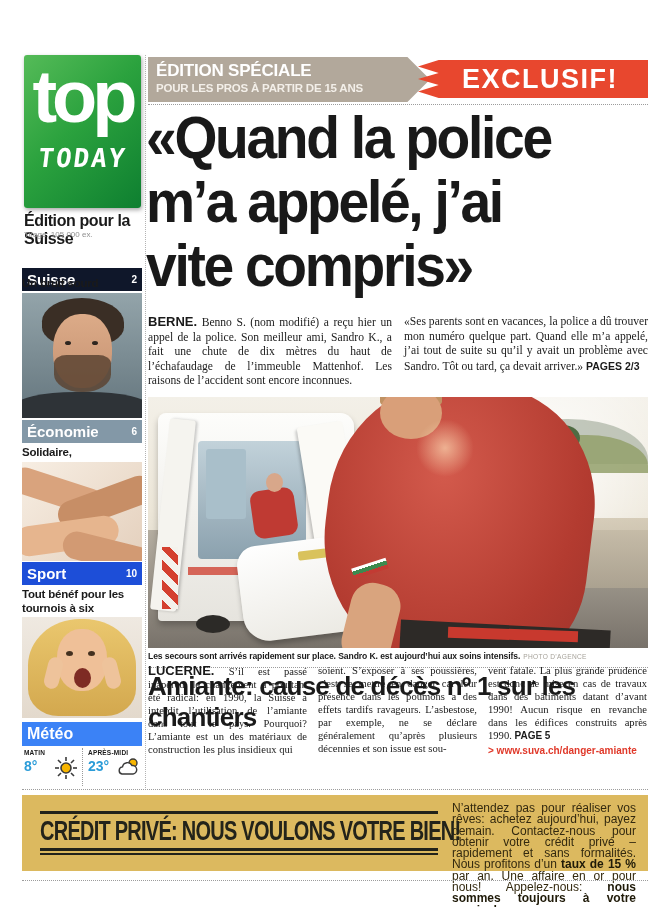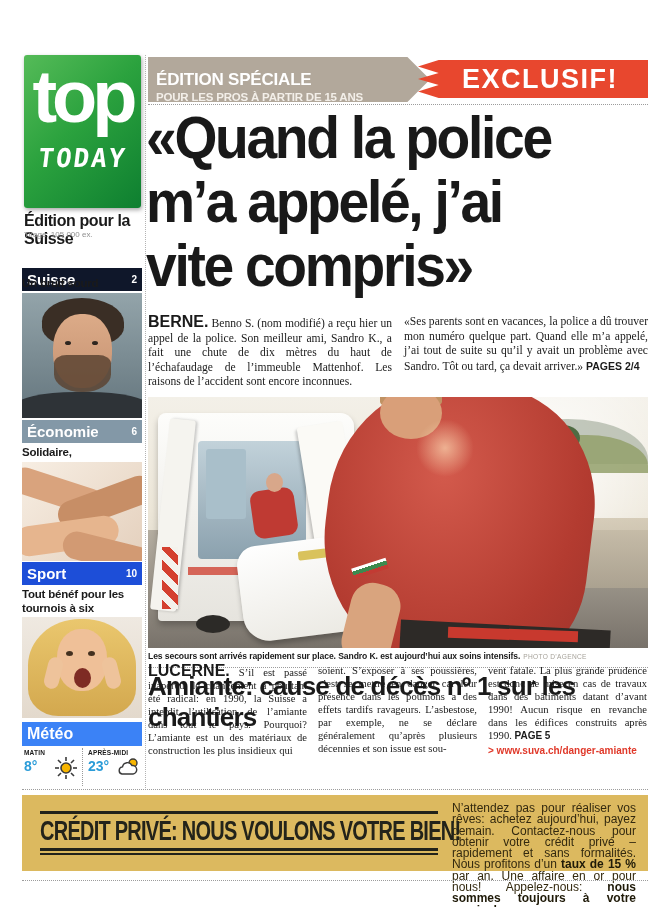--- a/index.html
+++ b/index.html
@@ -65,36 +65,36 @@
   
   .v-div{left:145px;top:55px;height:733px;border-left:1px dotted #b3b3b3;}
   .h-dot{border-top:1px dotted #9c9c9c;}
   .d-top{left:148px;top:104px;width:500px;}
   .d-mid{left:148px;top:667px;width:500px;}
   .d-low{left:22px;top:789px;width:626px;}
   .d-bot{left:22px;top:880px;width:626px;}
 
   
   .banner-taupe{left:148px;top:57px;width:282px;height:45px;background:#b2a89b;color:#fff;
-    padding:13px 0 0 8px;box-sizing:border-box;
+    padding:4px 0 0 8px;box-sizing:border-box;
     clip-path:polygon(0 0,92% 0,100% 50%,92% 100%,0 100%);}
   .banner-title{font-size:17px;font-weight:bold;letter-spacing:-.2px;}
   .banner-sub{font-size:11.5px;font-weight:bold;color:#f3efe9;margin-top:1px;letter-spacing:-.2px;}
   .exclusif{left:418px;top:60px;width:230px;height:38px;background:#e8472e;color:#fff;
     display:flex;align-items:center;justify-content:center;font-size:27px;font-weight:bold;letter-spacing:1.5px;
     padding-left:14px;box-sizing:border-box;
     clip-path:polygon(9% 0,100% 0,100% 100%,9% 100%,0 83%,9% 66%,0 50%,9% 34%,0 17%);}
 
   
   .headline{left:146px;top:106px;width:545px;transform:scaleX(.92);transform-origin:left top;
     font-size:60px;line-height:64px;font-weight:bold;letter-spacing:-2.5px;color:#191919;}
   .intro{left:148px;top:315px;width:500px;display:flex;gap:12px;
     font-family:"Liberation Serif",serif;font-size:11.6px;line-height:14.6px;text-align:justify;}
   .intro .col{width:244px;}
-  .lead-city{font-family:"Liberation Sans",sans-serif;font-weight:bold;font-size:16px;}
+  .lead-city{font-family:"Liberation Sans",sans-serif;font-weight:bold;font-size:13px;}
   .pages-ref{font-family:"Liberation Sans",sans-serif;font-weight:bold;font-size:10.5px;}
 
   
   .ph-main{left:148px;top:397px;width:500px;height:251px;overflow:hidden;
     background:linear-gradient(180deg,#f3f0e8 0%,#ece6d8 45%,#cfc9bb 100%);}
   .ph-main div{position:absolute;}
   .m-glow{right:-50px;top:-70px;width:320px;height:280px;
     background:radial-gradient(circle,rgba(255,255,255,.95) 0%,rgba(255,255,255,0) 70%);}
   .m-mount{right:0;top:22px;width:200px;height:45px;background:#aab2a2;border-radius:60% 40% 0 0/100% 90% 0 0;opacity:.7;}
   .m-hills{right:0;top:38px;width:175px;height:38px;background:#93a06b;border-radius:45% 35% 0 0/100% 80% 0 0;opacity:.85;}
@@ -177,21 +177,21 @@
   <div class="abs h-dot d-top"></div>
 
   <div class="abs headline">
     <div>«Quand la police</div>
     <div>m’a appelé, j’ai</div>
     <div>vite compris»</div>
   </div>
 
   <div class="abs intro">
     <p class="col" style="margin:0"><span class="lead-city">BERNE.</span><span> Benno S. (nom modifié) a reçu hier un appel de la police. Son meilleur ami, Sandro K., a fait une chute de dix mètres du haut de l’échafaudage de l’immeuble Mattenhof. Les raisons de l’accident sont encore inconnues.</span></p>
-    <p class="col" style="margin:0"><span>«Ses parents sont en vacances, la police a dû trouver mon numéro quelque part. Quand elle m’a appelé, j’ai tout de suite su qu’il y avait un problème avec Sandro. Tôt ou tard, ça devait arriver.» </span><span class="pages-ref">PAGES 2/4</span></p>
+    <p class="col" style="margin:0"><span>«Ses parents sont en vacances, la police a dû trouver mon numéro quelque part. Quand elle m’a appelé, j’ai tout de suite su qu’il y avait un problème avec Sandro. Tôt ou tard, ça devait arriver.» </span><span class="pages-ref">PAGES 2/3</span></p>
   </div>
 
   <div class="abs ph-main">
     <div class="m-glow"></div>
     <div class="m-mount"></div>
     <div class="m-hills"></div>
     <div class="m-tree"></div>
     <div class="m-road"></div>
     <div class="m-road2"></div>
     <div class="m-amb"></div>

